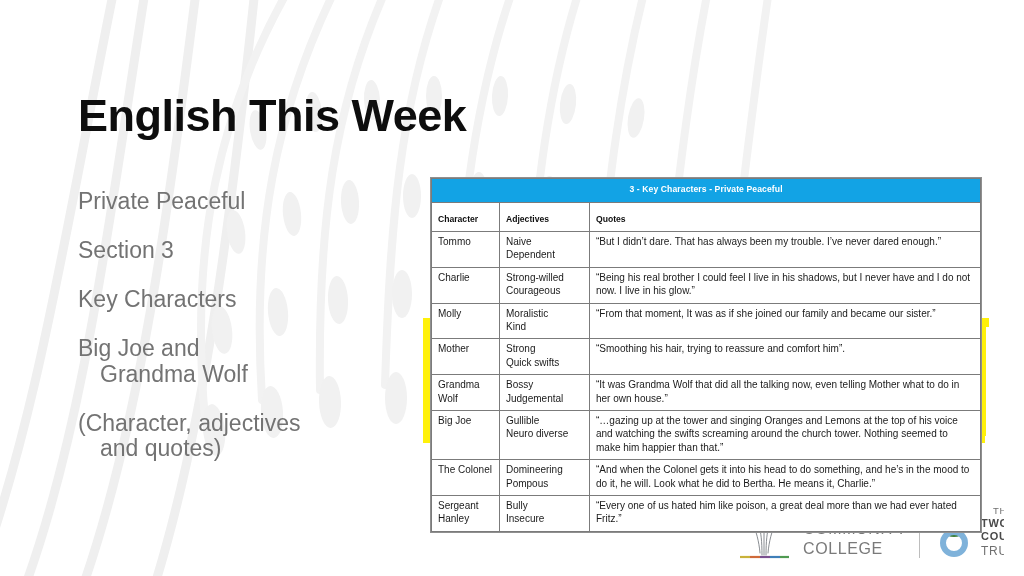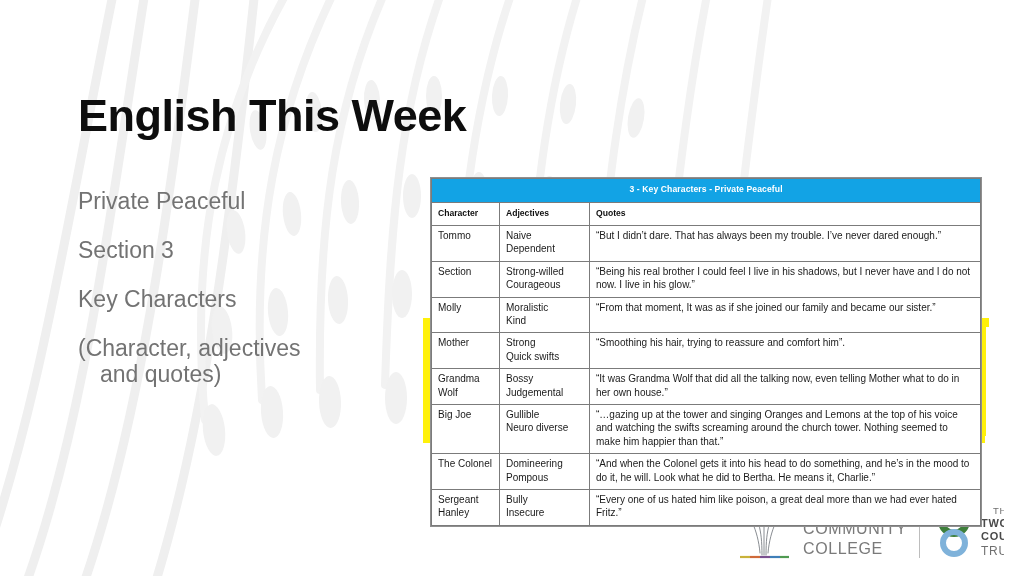--- a/index.html
+++ b/index.html
@@ -87,21 +87,21 @@
     color: #ffffff;
     text-align: center;
     font-weight: bold;
     font-size: 8.6px;
     padding: 5px 4px 6px 4px;
     letter-spacing: 0.1px;
   }
   table.kc tr.colhead td {
     font-weight: bold;
     font-size: 8.6px;
-    padding-top: 5px;
+    padding-top: 11px;
     padding-bottom: 6px;
     color: #0f0f0f;
   }
   col.c-char { width: 68px; }
   col.c-adj  { width: 90px; }
   col.c-quote{ width: 391px; }
 
   .cellline { display: block; }
   .u-blue {
     text-decoration-color: #7b94c4;
@@ -221,20 +221,24 @@
     </g>
   </svg>
 
   <div id="title">English This Week</div>
 
   <div id="body-text">
     <div class="para">Private Peaceful</div>
     <div class="para">Section 3</div>
     <div class="para">Key Characters</div>
     <div class="para">
+      <span> Big Joe and</span>
+      <span class="l2">Grandma Wolf</span>
+    </div>
+    <div class="para">
       <span>(Character, adjectives</span>
       <span class="l2">and quotes)</span>
     </div>
   </div>
 
   <div id="table-wrap">
     <div id="table-bg"></div>
 
     <div id="hl-layer">
 
@@ -270,21 +274,21 @@
         <tr>
           <td>Tommo</td>
           <td>
             <span class="cellline">Naive</span>
             <span class="cellline">Dependent</span>
           </td>
           <td>“But I didn’t dare. That has always been my trouble. I’ve never dared enough.”</td>
         </tr>
 
         <tr>
-          <td>Section</td>
+          <td>Charlie</td>
           <td>
             <span class="cellline">Strong-willed</span>
             <span class="cellline">Courageous</span>
           </td>
           <td>
             <span>“Being </span><span class="u-blue">his real brother</span><span> I could feel I live in his shadows, but I never </span><span class="u-blue">have</span><span> and I do not now. I live in his glow.”</span>
           </td>
         </tr>
 
         <tr>

